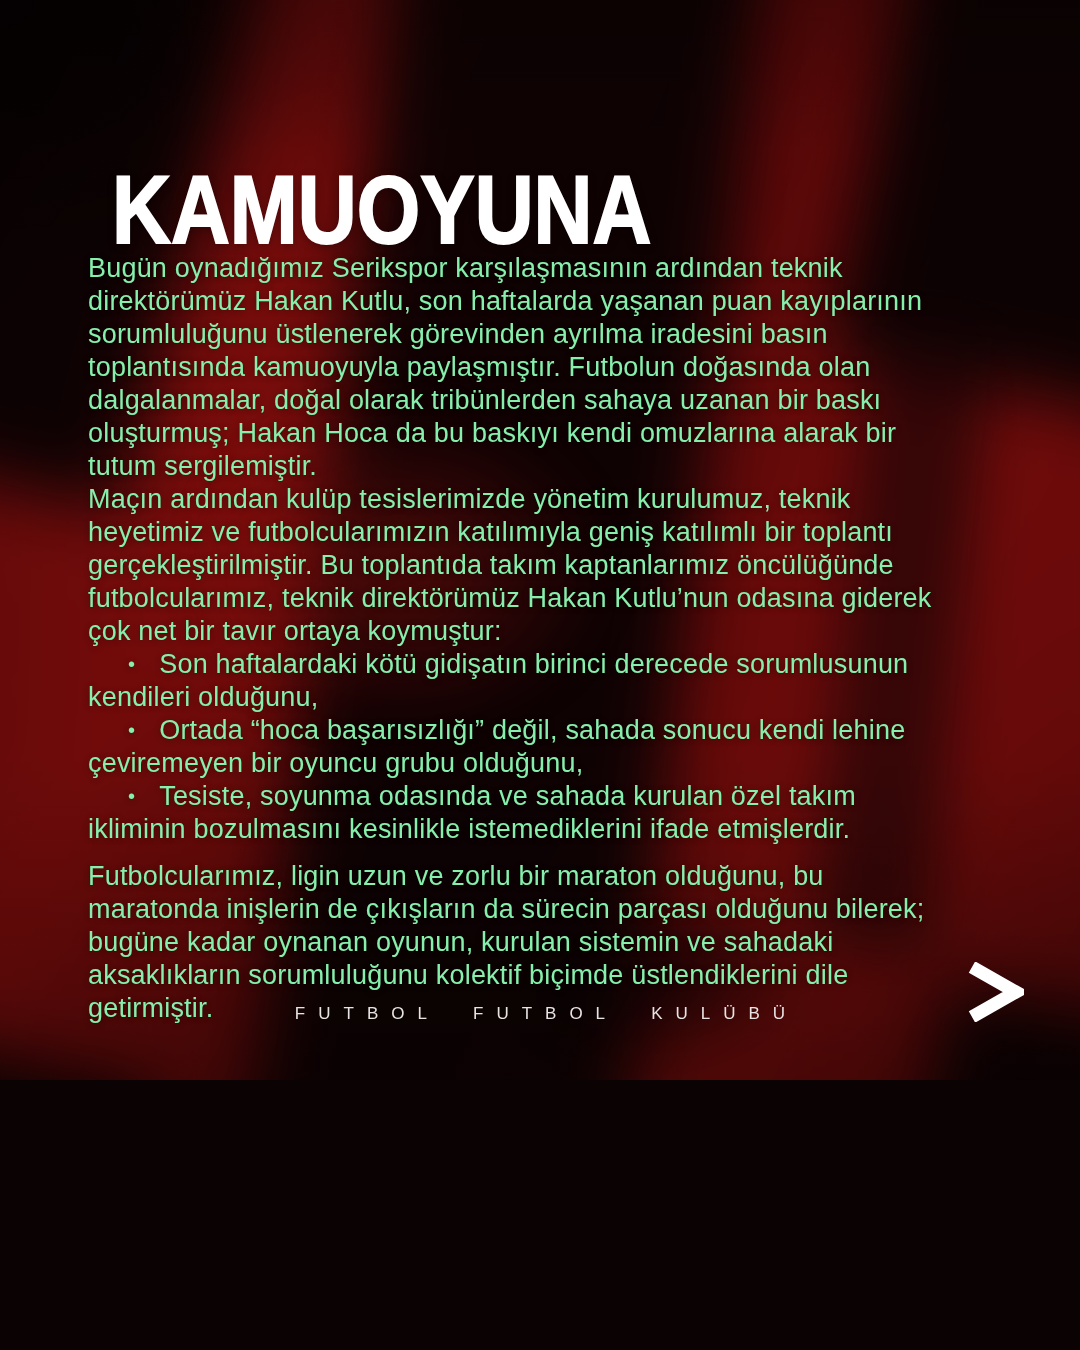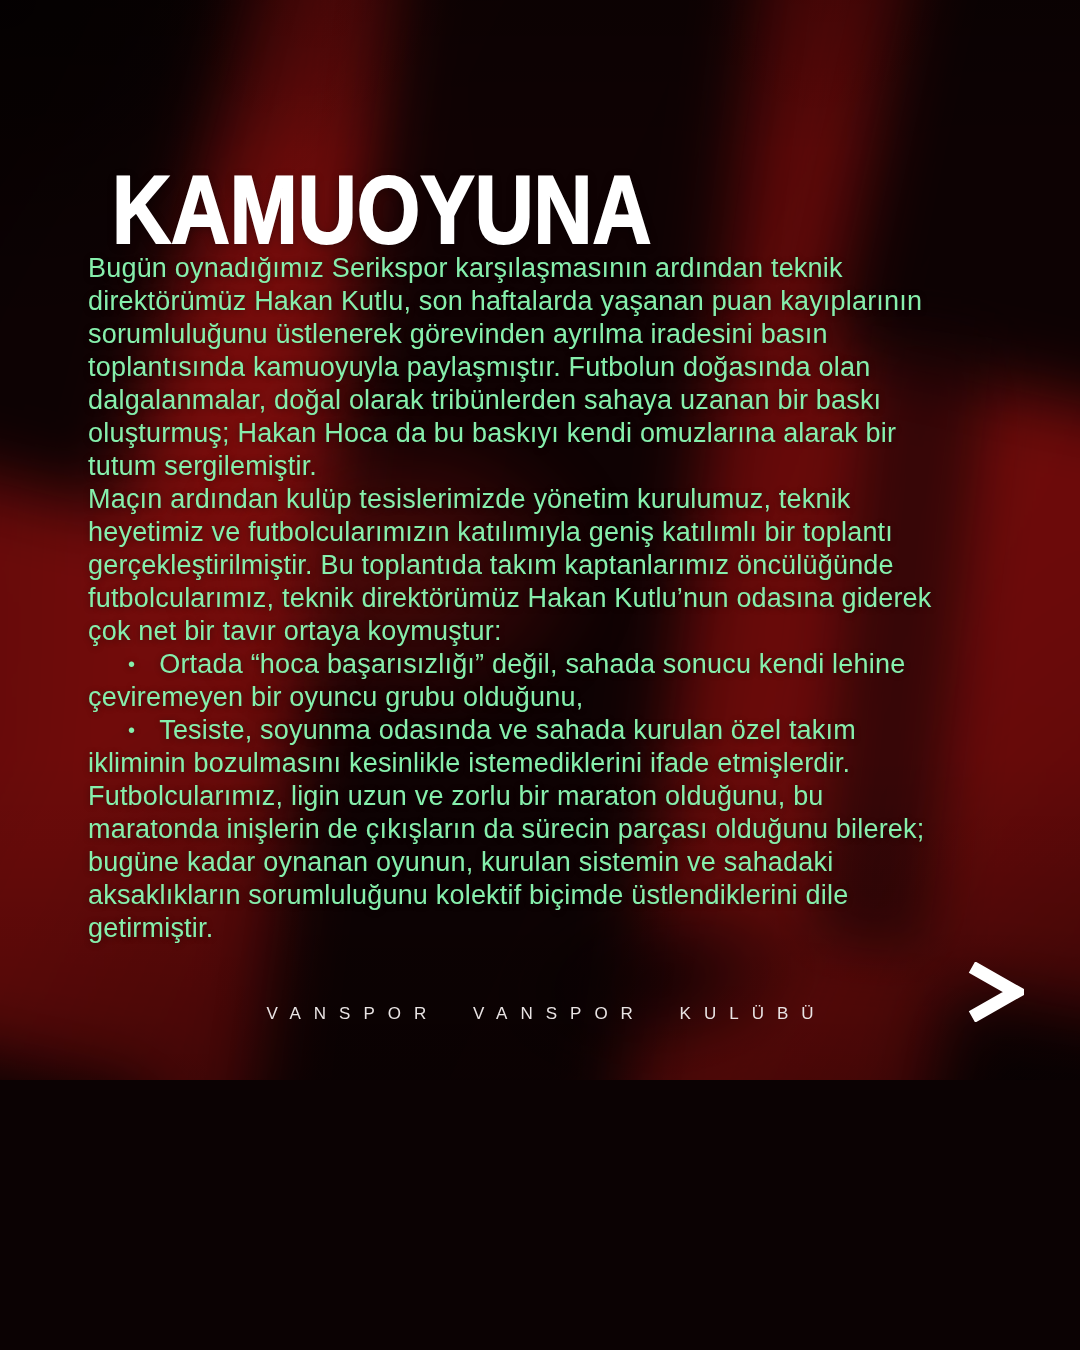--- a/index.html
+++ b/index.html
@@ -81,21 +81,21 @@
     text-shadow: 0 1px 6px rgba(0,0,0,0.4);
   }
   .statement p { margin: 0; }
   .block-p { margin: 0 0 27px 0; white-space: pre-line; }
   .block-bullet { margin: 0; text-indent: 40px; }
   .block-bullet .dot {
     font-size: 20px;
     margin-right: 24px;
     vertical-align: 2px;
   }
-  .block-bullet + .block-p { }
+  .block-bullet + .block-p { margin-top: 14px; }
   .footer-club {
     position: absolute;
     left: 0;
     right: 0;
     bottom: 56px;
     text-align: center;
     color: #e9e4e4;
     font-size: 17px;
     letter-spacing: 13px;
     word-spacing: 16px;
@@ -129,27 +129,28 @@
   <div class="bg-band band-botleft"></div>
   <div class="bg-crest-glow"></div>
   <div class="bg-collar"></div>
   <div class="bg-vignette"></div>
 
   <h1 class="title">KAMUOYUNA</h1>
 
   <div class="statement">
       <p class="block-p">Bugün oynadığımız Serikspor karşılaşmasının ardından teknik direktörümüz Hakan Kutlu, son haftalarda yaşanan puan kayıplarının sorumluluğunu üstlenerek görevinden ayrılma iradesini basın toplantısında kamuoyuyla paylaşmıştır. Futbolun doğasında olan dalgalanmalar, doğal olarak tribünlerden sahaya uzanan bir baskı oluşturmuş; Hakan Hoca da bu baskıyı kendi omuzlarına alarak bir tutum sergilemiştir.</p>
       <p class="block-p">Maçın ardından kulüp tesislerimizde yönetim kurulumuz, teknik heyetimiz ve futbolcularımızın katılımıyla geniş katılımlı bir toplantı gerçekleştirilmiştir. Bu toplantıda takım kaptanlarımız öncülüğünde futbolcularımız, teknik direktörümüz Hakan Kutlu’nun odasına giderek çok net bir tavır ortaya koymuştur:</p>
+      <p class="block-bullet"><span class="dot">•</span>Son haftalardaki kötü gidişatın birinci derecede sorumlusunun kendileri olduğunu,</p>
       <p class="block-bullet"><span class="dot">•</span>Ortada “hoca başarısızlığı” değil, sahada sonucu kendi lehine çeviremeyen bir oyuncu grubu olduğunu,</p>
       <p class="block-bullet"><span class="dot">•</span>Tesiste, soyunma odasında ve sahada kurulan özel takım ikliminin bozulmasını kesinlikle istemediklerini ifade etmişlerdir.</p>
       <p class="block-p">Futbolcularımız, ligin uzun ve zorlu bir maraton olduğunu, bu maratonda inişlerin de çıkışların da sürecin parçası olduğunu bilerek;
 bugüne kadar oynanan oyunun, kurulan sistemin ve sahadaki aksaklıkların sorumluluğunu kolektif biçimde üstlendiklerini dile getirmiştir.</p>
     </div>
 
-  <div class="footer-club">VANSPOR VANSPOR KULÜBÜ</div>
+  <div class="footer-club">FUTBOL FUTBOL KULÜBÜ</div>
 
   <button class="next-button" aria-label="next">
     <svg width="58" height="60" viewBox="0 0 58 60">
       <polyline points="6,5 50,30 6,55" fill="none" stroke="#ffffff" stroke-width="13" stroke-linecap="butt" stroke-linejoin="miter"></polyline>
     </svg>
   </button>
 
 </div>
 
 </body></html>

